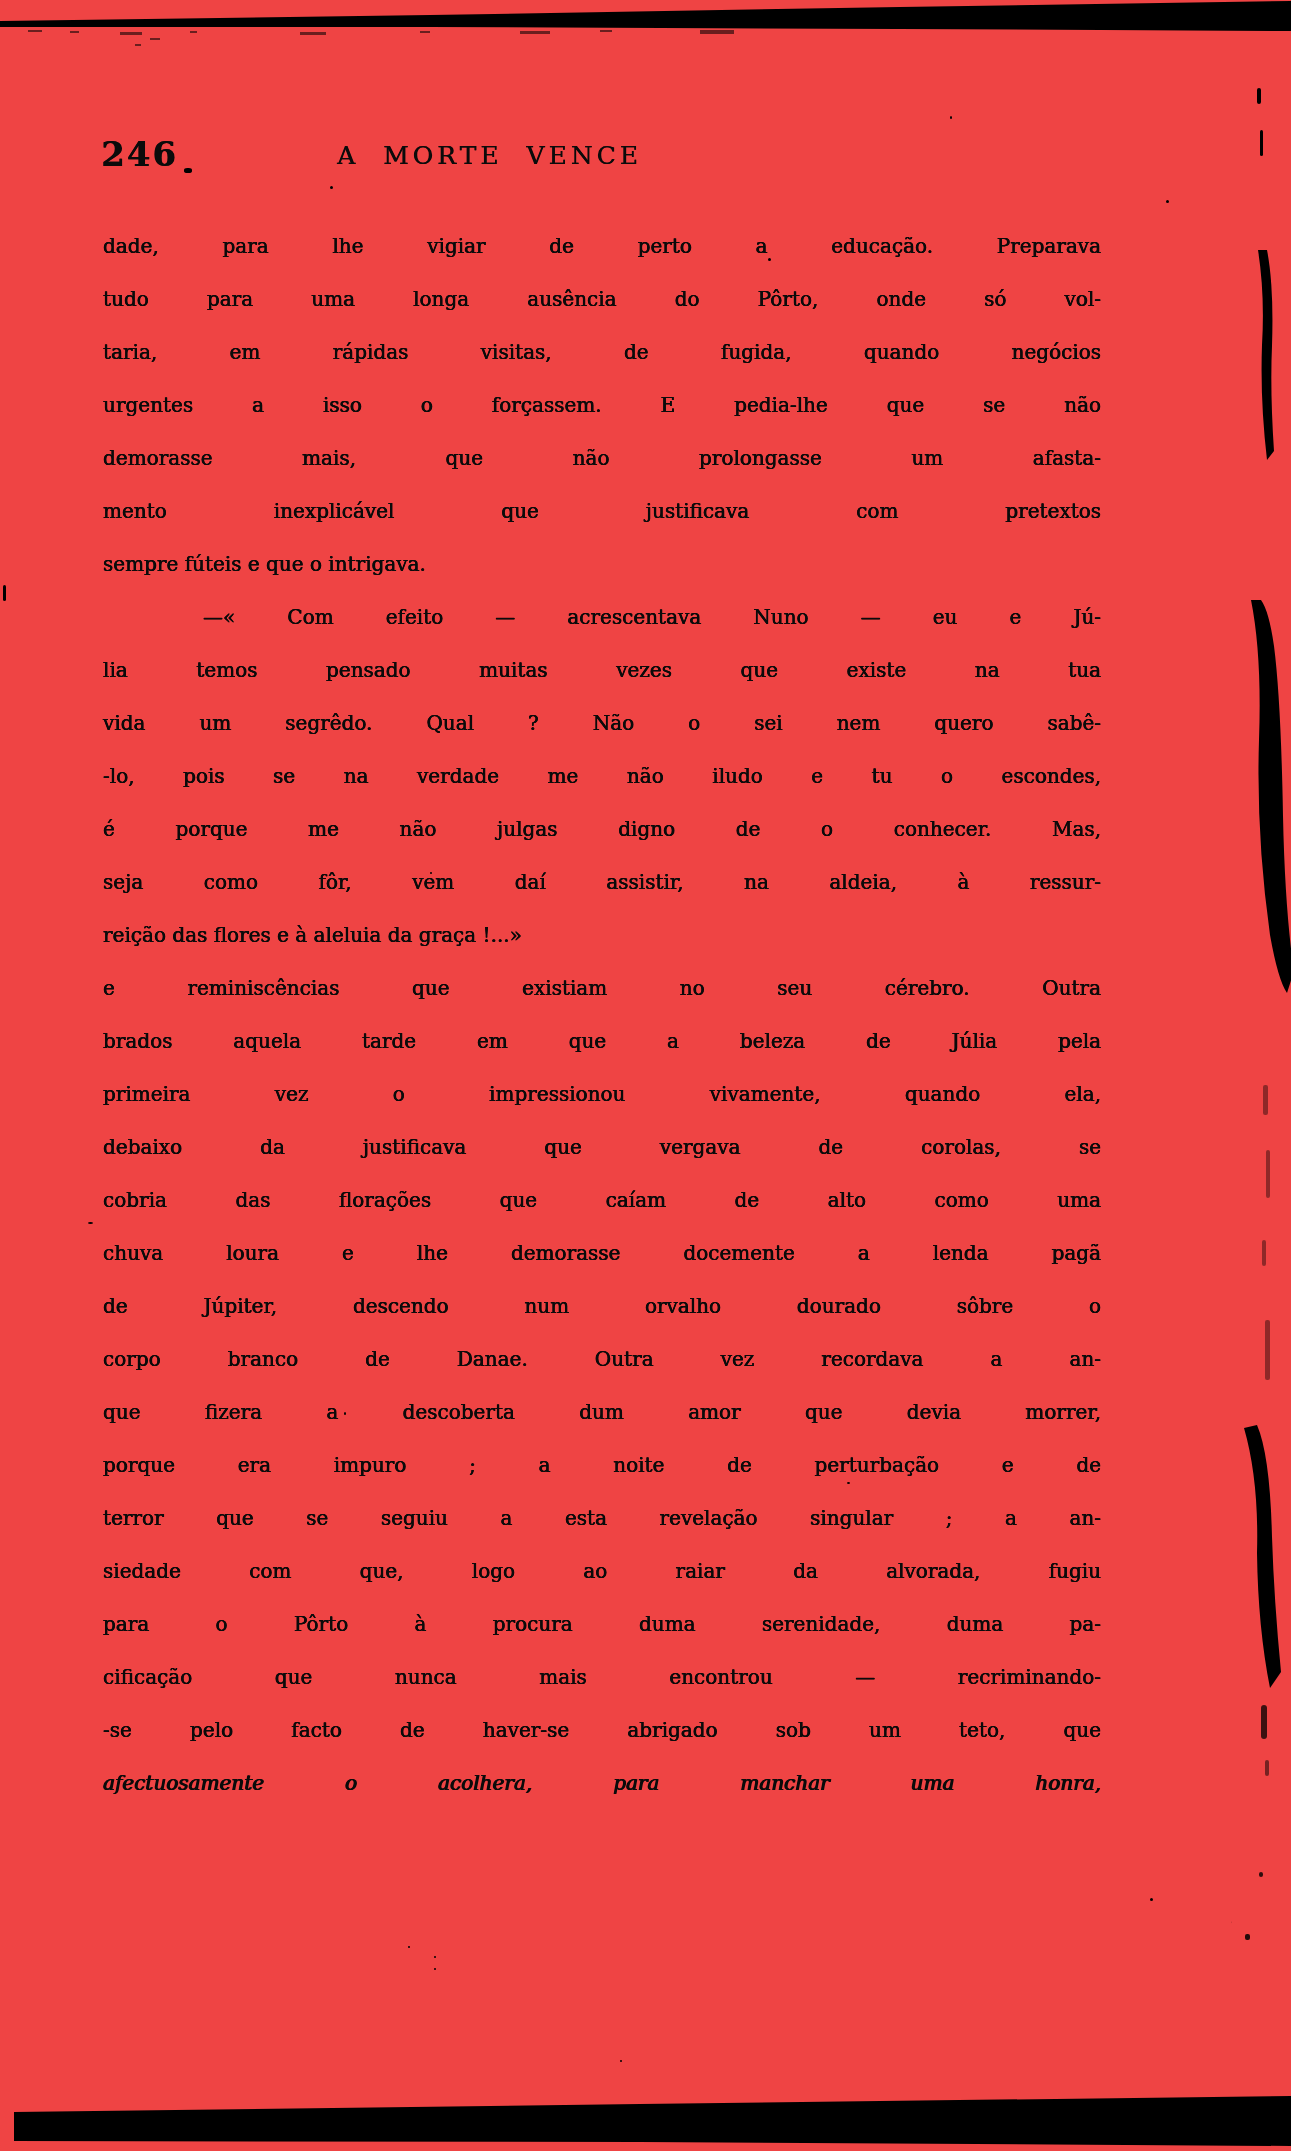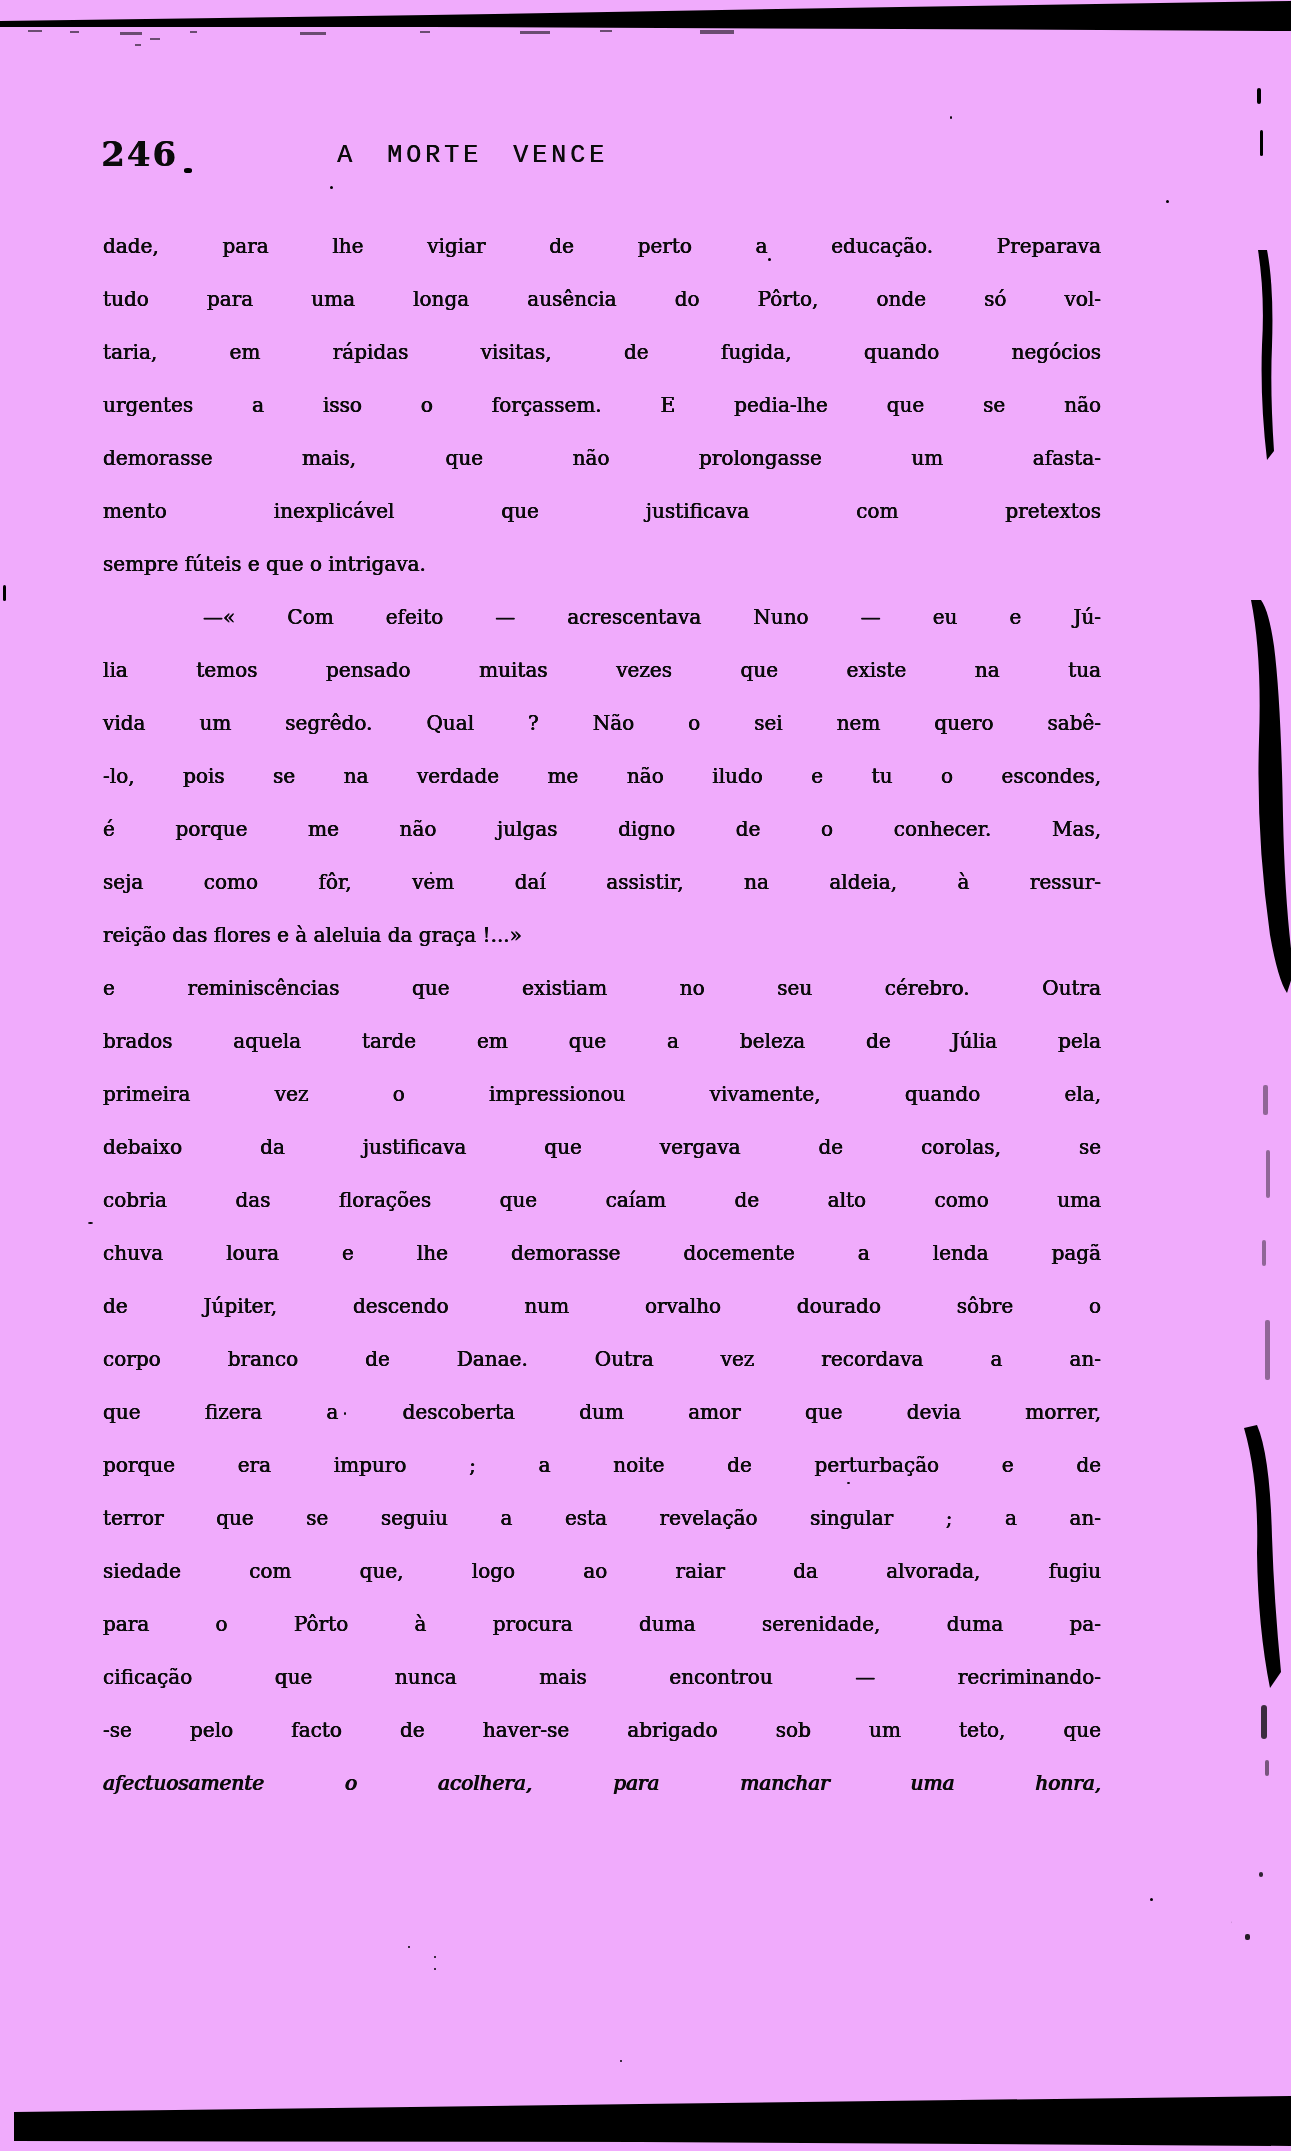--- a/index.html
+++ b/index.html
@@ -1,32 +1,31 @@
 <!DOCTYPE html>
 <html><head>
 <meta charset="utf-8">
 <style>
   html,body { margin:0; padding:0; background:#777; }
   .page {
     position:relative; width:1291px; height:2151px;
-    background:#f0abfc; overflow:hidden;
+    background:#ef4444; overflow:hidden;
     font-family:"DejaVu Serif","Liberation Serif",serif;
     color:#0b0b0b;
   }
   
   .pagenum {
     position:absolute; left:101px; top:134px;
     font-size:34px; font-weight:bold; letter-spacing:2px;
     text-shadow:0.4px 0 0 currentColor;
   }
   .runtitle {
     position:absolute; left:337px; top:141px;
     font-size:25px; letter-spacing:4px; word-spacing:12px;
     text-shadow:0.4px 0 0 currentColor;
-    font-family:Liberation Mono, monospace;
   }
   
   .textblock {
     position:absolute; left:103px; top:220px; width:998px;
     font-size:20px; line-height:53px;
     text-shadow:0.35px 0 0 currentColor, -0.2px 0 0 currentColor;
   }
   .line { text-align:justify; text-align-last:justify; white-space:normal; }
   .line.end { text-align-last:left; }
   .line.indent { text-indent:100px; }

